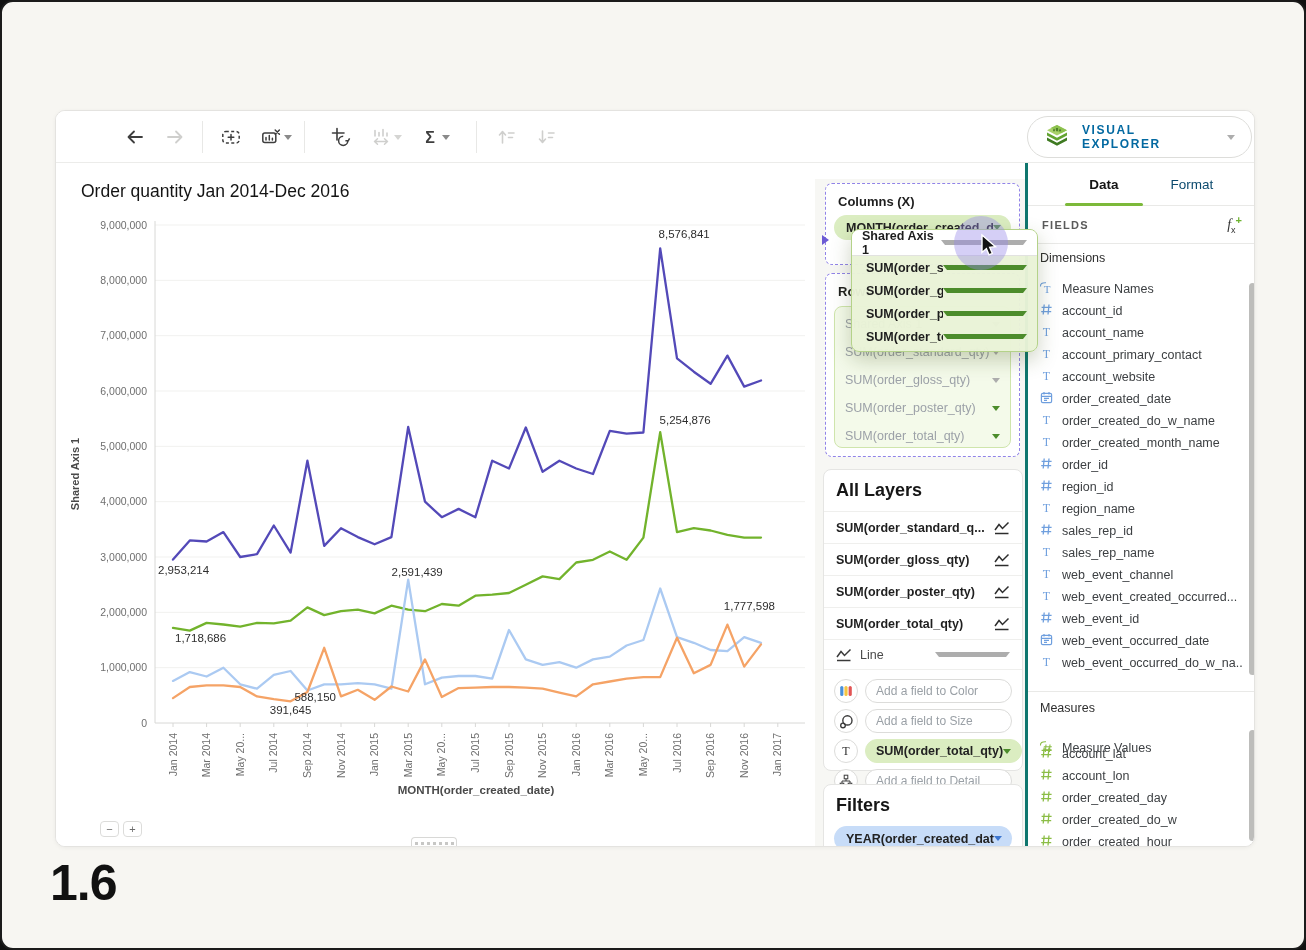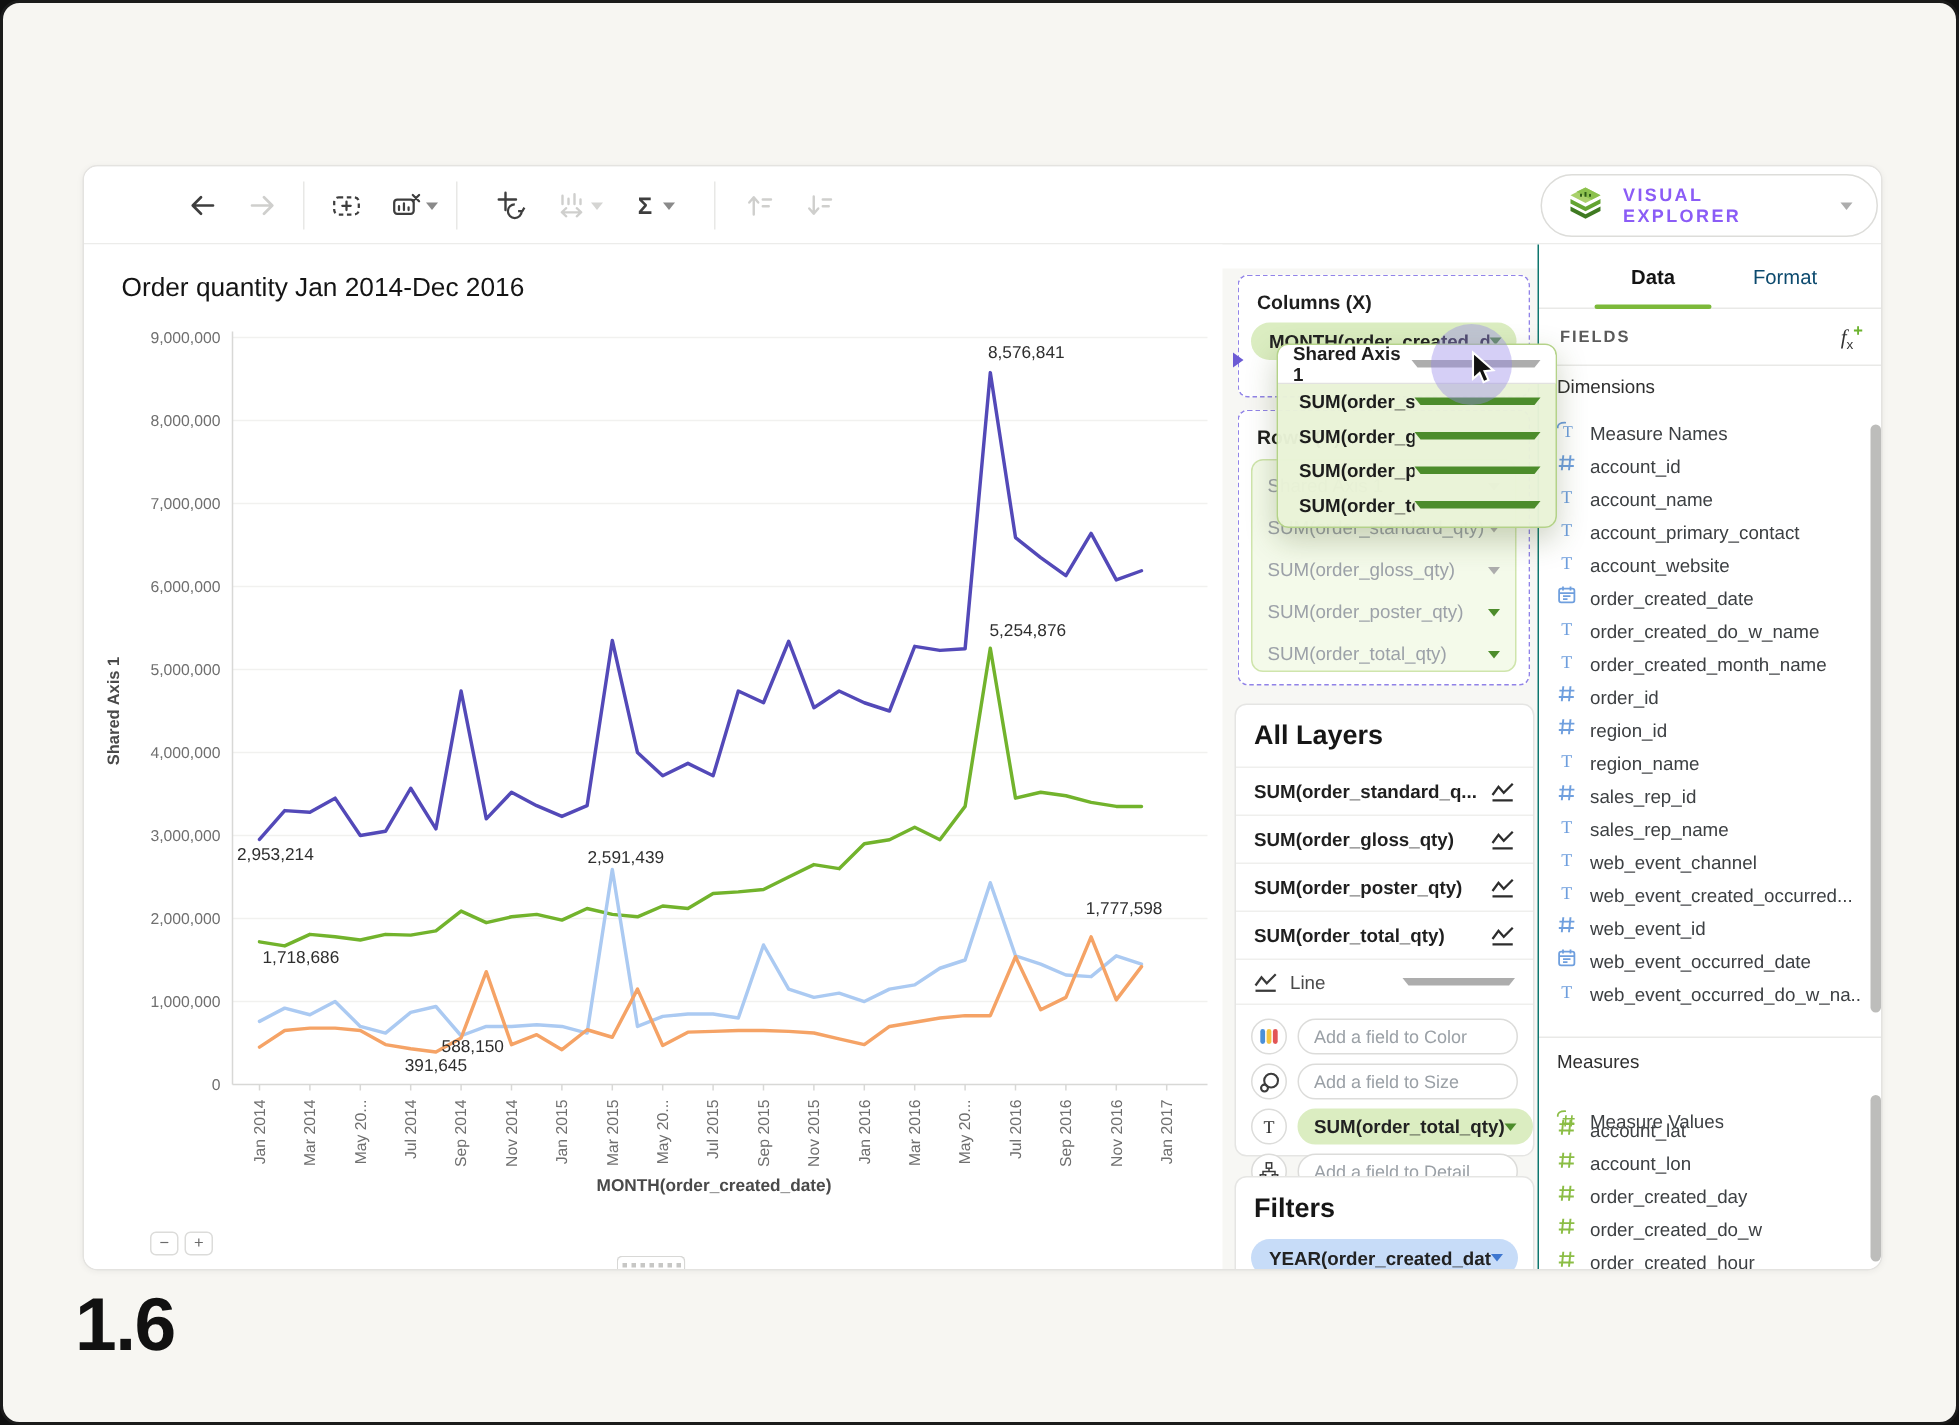--- a/index.html
+++ b/index.html
@@ -10,21 +10,21 @@
             border:1px solid #E4E3E0; border-radius:10px; box-shadow:0 1px 4px rgba(0,0,0,.05); overflow:hidden; }
 
   
   .topbar { position:absolute; left:0; top:0; right:0; height:52px; background:#fff; border-bottom:1px solid #ECECEA; }
   .tb-group { position:absolute; top:0; height:52px; display:flex; align-items:center; gap:14px; }
   .tb-divider { position:absolute; top:10px; width:1px; height:32px; background:#E8E8E6; }
   .tb-btn { display:flex; align-items:center; gap:2px; background:none; border:none; cursor:pointer; padding:2px; }
   .tb-btn svg { display:block; }
   .ve-btn { position:absolute; right:2px; top:5px; width:225px; height:42px; border:1px solid #DDDDDA; border-radius:21px;
             background:#fff; display:flex; align-items:center; gap:12px; padding:0 16px; cursor:pointer; }
-  .ve-btn .ve-label { font-size:12px; font-weight:700; letter-spacing:1.6px; color:#8b5cf6; flex:1; text-align:left; }
+  .ve-btn .ve-label { font-size:12px; font-weight:700; letter-spacing:1.6px; color:#0369a1; flex:1; text-align:left; }
 
   
   .chart-area { position:absolute; left:0; top:52px; width:759px; height:685px; background:#fff; }
   .chart-title { position:absolute; left:25px; top:18px; font-size:17.5px; font-weight:500; color:#141414; }
   #chart-svg { position:absolute; left:0; top:0; }
   .zoom-ctrl { position:absolute; left:44px; top:658px; display:flex; gap:4px; }
   .zoom-ctrl button { width:19px; height:16px; border:1px solid #DCDCDA; border-radius:4px; background:#fff; color:#6b6b6b;
                       font-size:11px; line-height:12px; cursor:pointer; }
   .resize-handle { position:absolute; left:355px; top:674px; width:46px; height:11px; background:#fff;
                    border:1px solid #D8D8D6; border-bottom:none; border-radius:4px 4px 0 0;
@@ -74,21 +74,21 @@
   .drag-card .dc-header span { flex:1; }
   .drag-card .dc-item { display:flex; align-items:center; height:23px; padding:0 10px 0 14px; font-size:12.5px;
                         font-weight:700; color:#1d1d1d; cursor:pointer; }
   .drag-card .dc-item span { flex:1; white-space:nowrap; overflow:hidden; }
 
   .cursor-halo { position:absolute; left:898px; top:105px; width:54px; height:54px; border-radius:50%;
                  background:rgba(150,134,233,.40); z-index:41; }
   .cursor-arrow { position:absolute; left:920px; top:122px; z-index:42; }
 
   
-  .sidebar { position:absolute; left:969px; top:52px; width:231px; height:685px; background:#fff; border-left:1px solid #0f766e; }
+  .sidebar { position:absolute; left:969px; top:52px; width:231px; height:685px; background:#fff; border-left:3px solid #0f766e; }
   .tabs { position:absolute; left:0; top:0; right:0; height:43px; border-bottom:1px solid #E9E9E7; }
   .tab { position:absolute; top:0; height:43px; display:flex; align-items:center; justify-content:center;
          font-size:13.5px; cursor:pointer; }
   .tab.active { font-weight:700; color:#141414; }
   .tab.inactive { color:#0c4a6e; }
   .tab-underline { position:absolute; left:37px; top:40px; width:78px; height:3px; background:#7CB93A; border-radius:2px; }
   .fields-row { position:absolute; left:0; top:43px; right:0; height:38px; border-bottom:1px solid #E9E9E7;
                 display:flex; align-items:center; padding:0 14px; }
   .fields-label { font-size:11px; font-weight:700; letter-spacing:1.3px; color:#5a5a5a; flex:1; }
   .fx-btn { background:none; border:none; cursor:pointer; font-size:13px; color:#333; }

